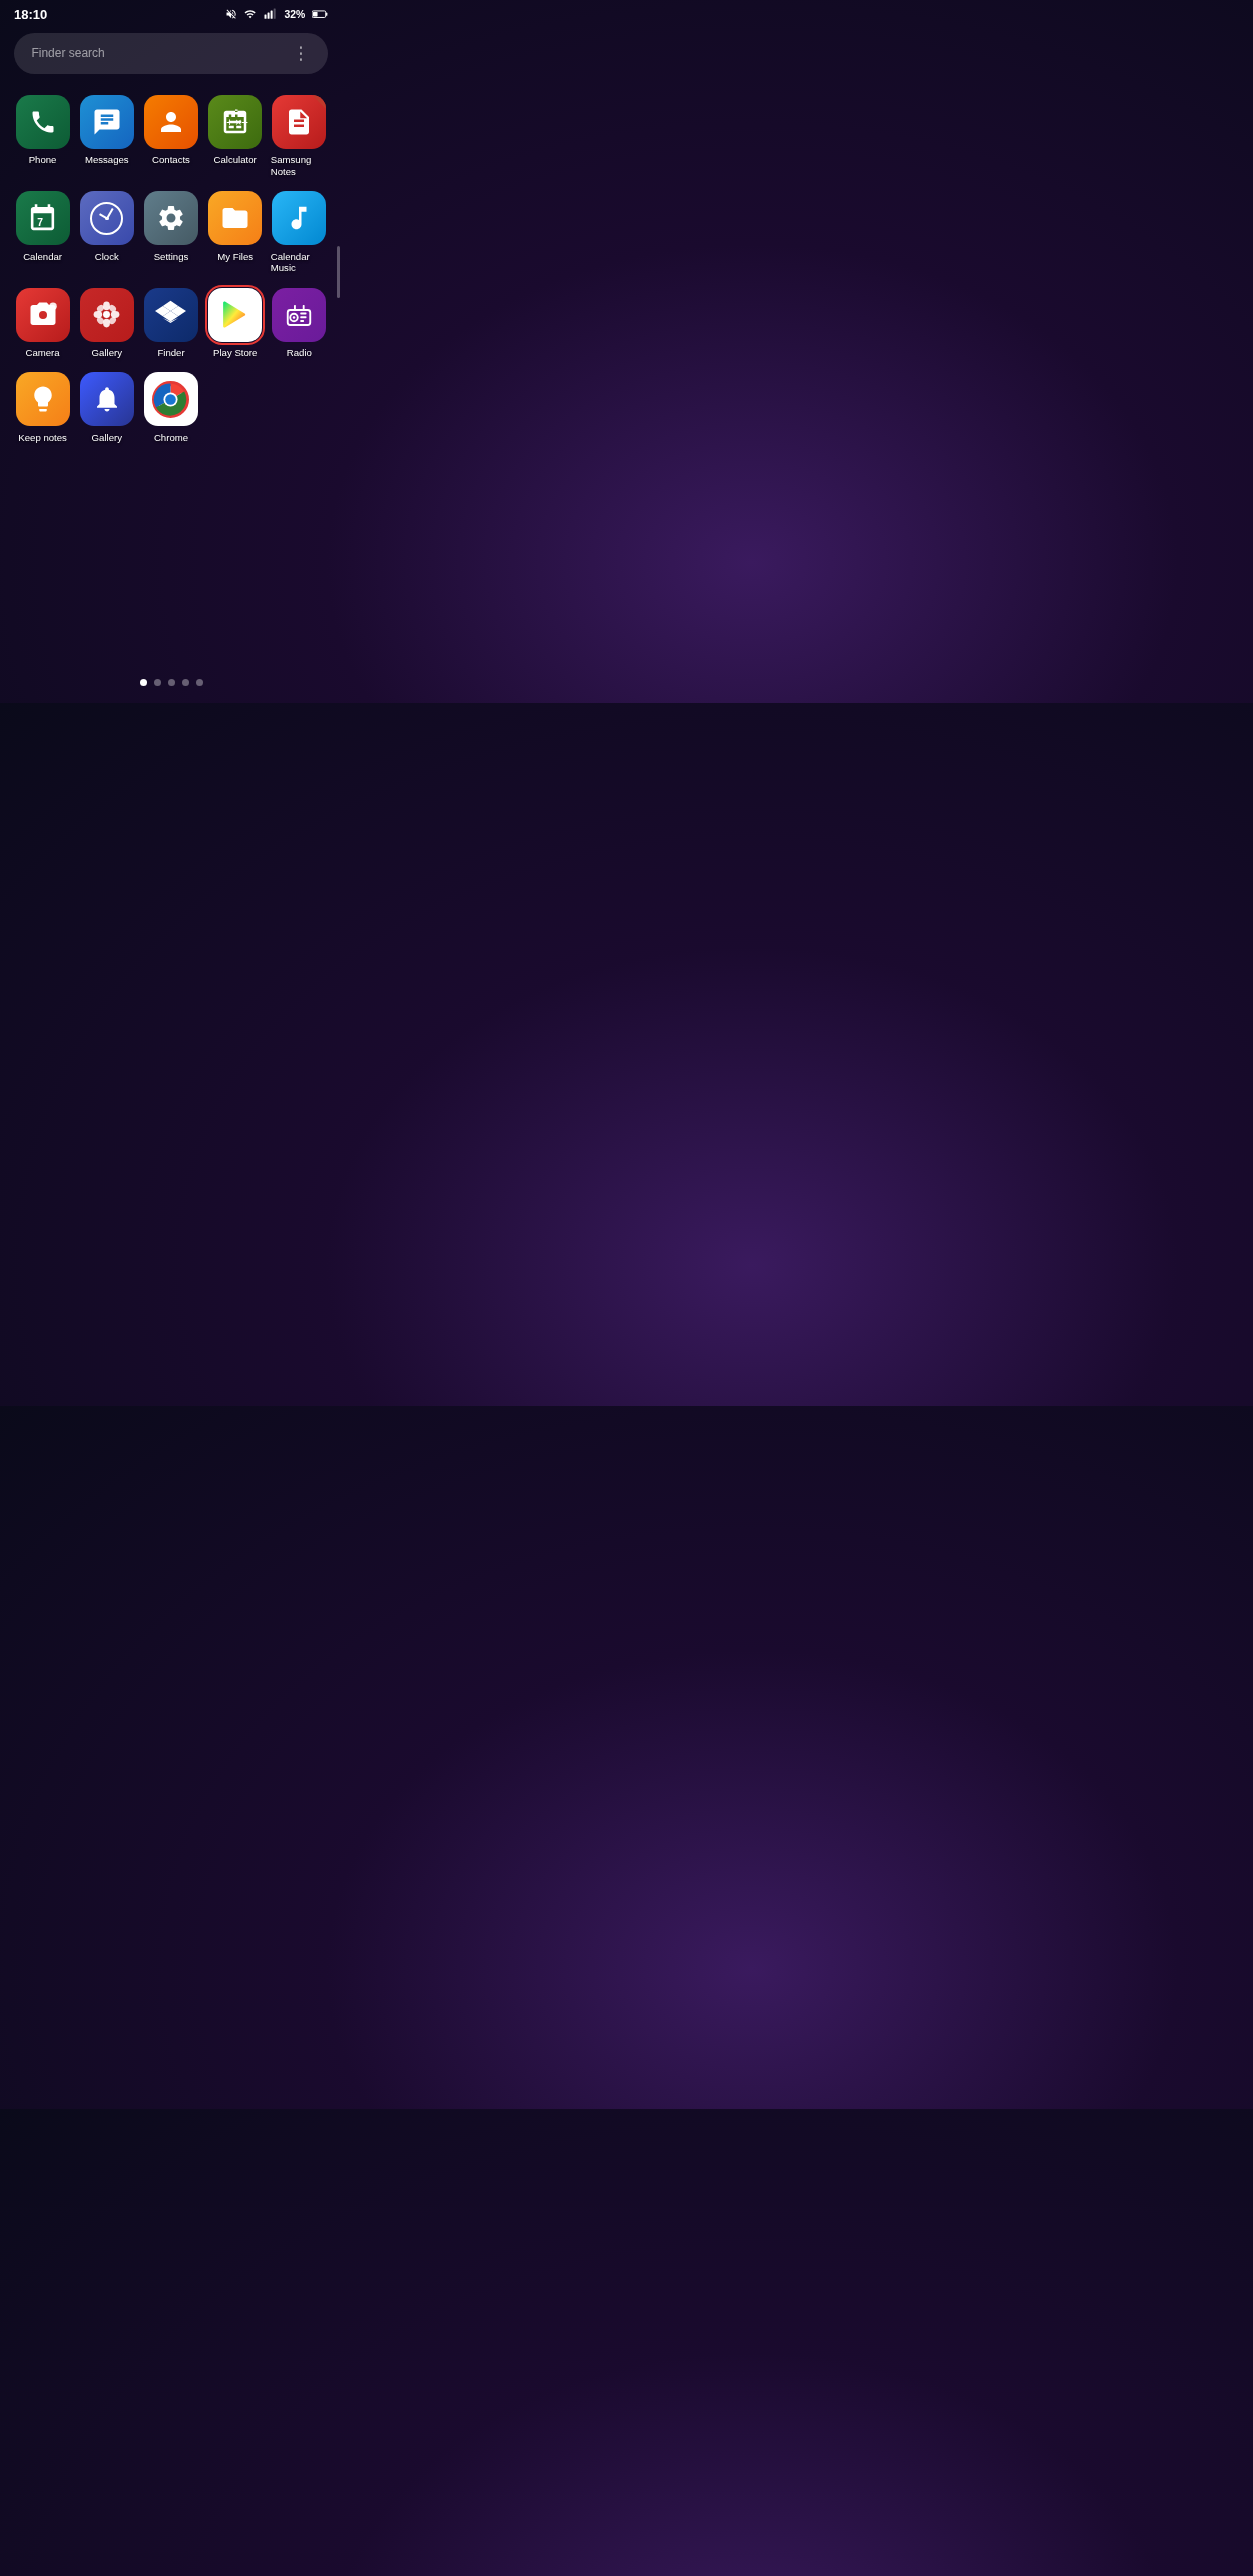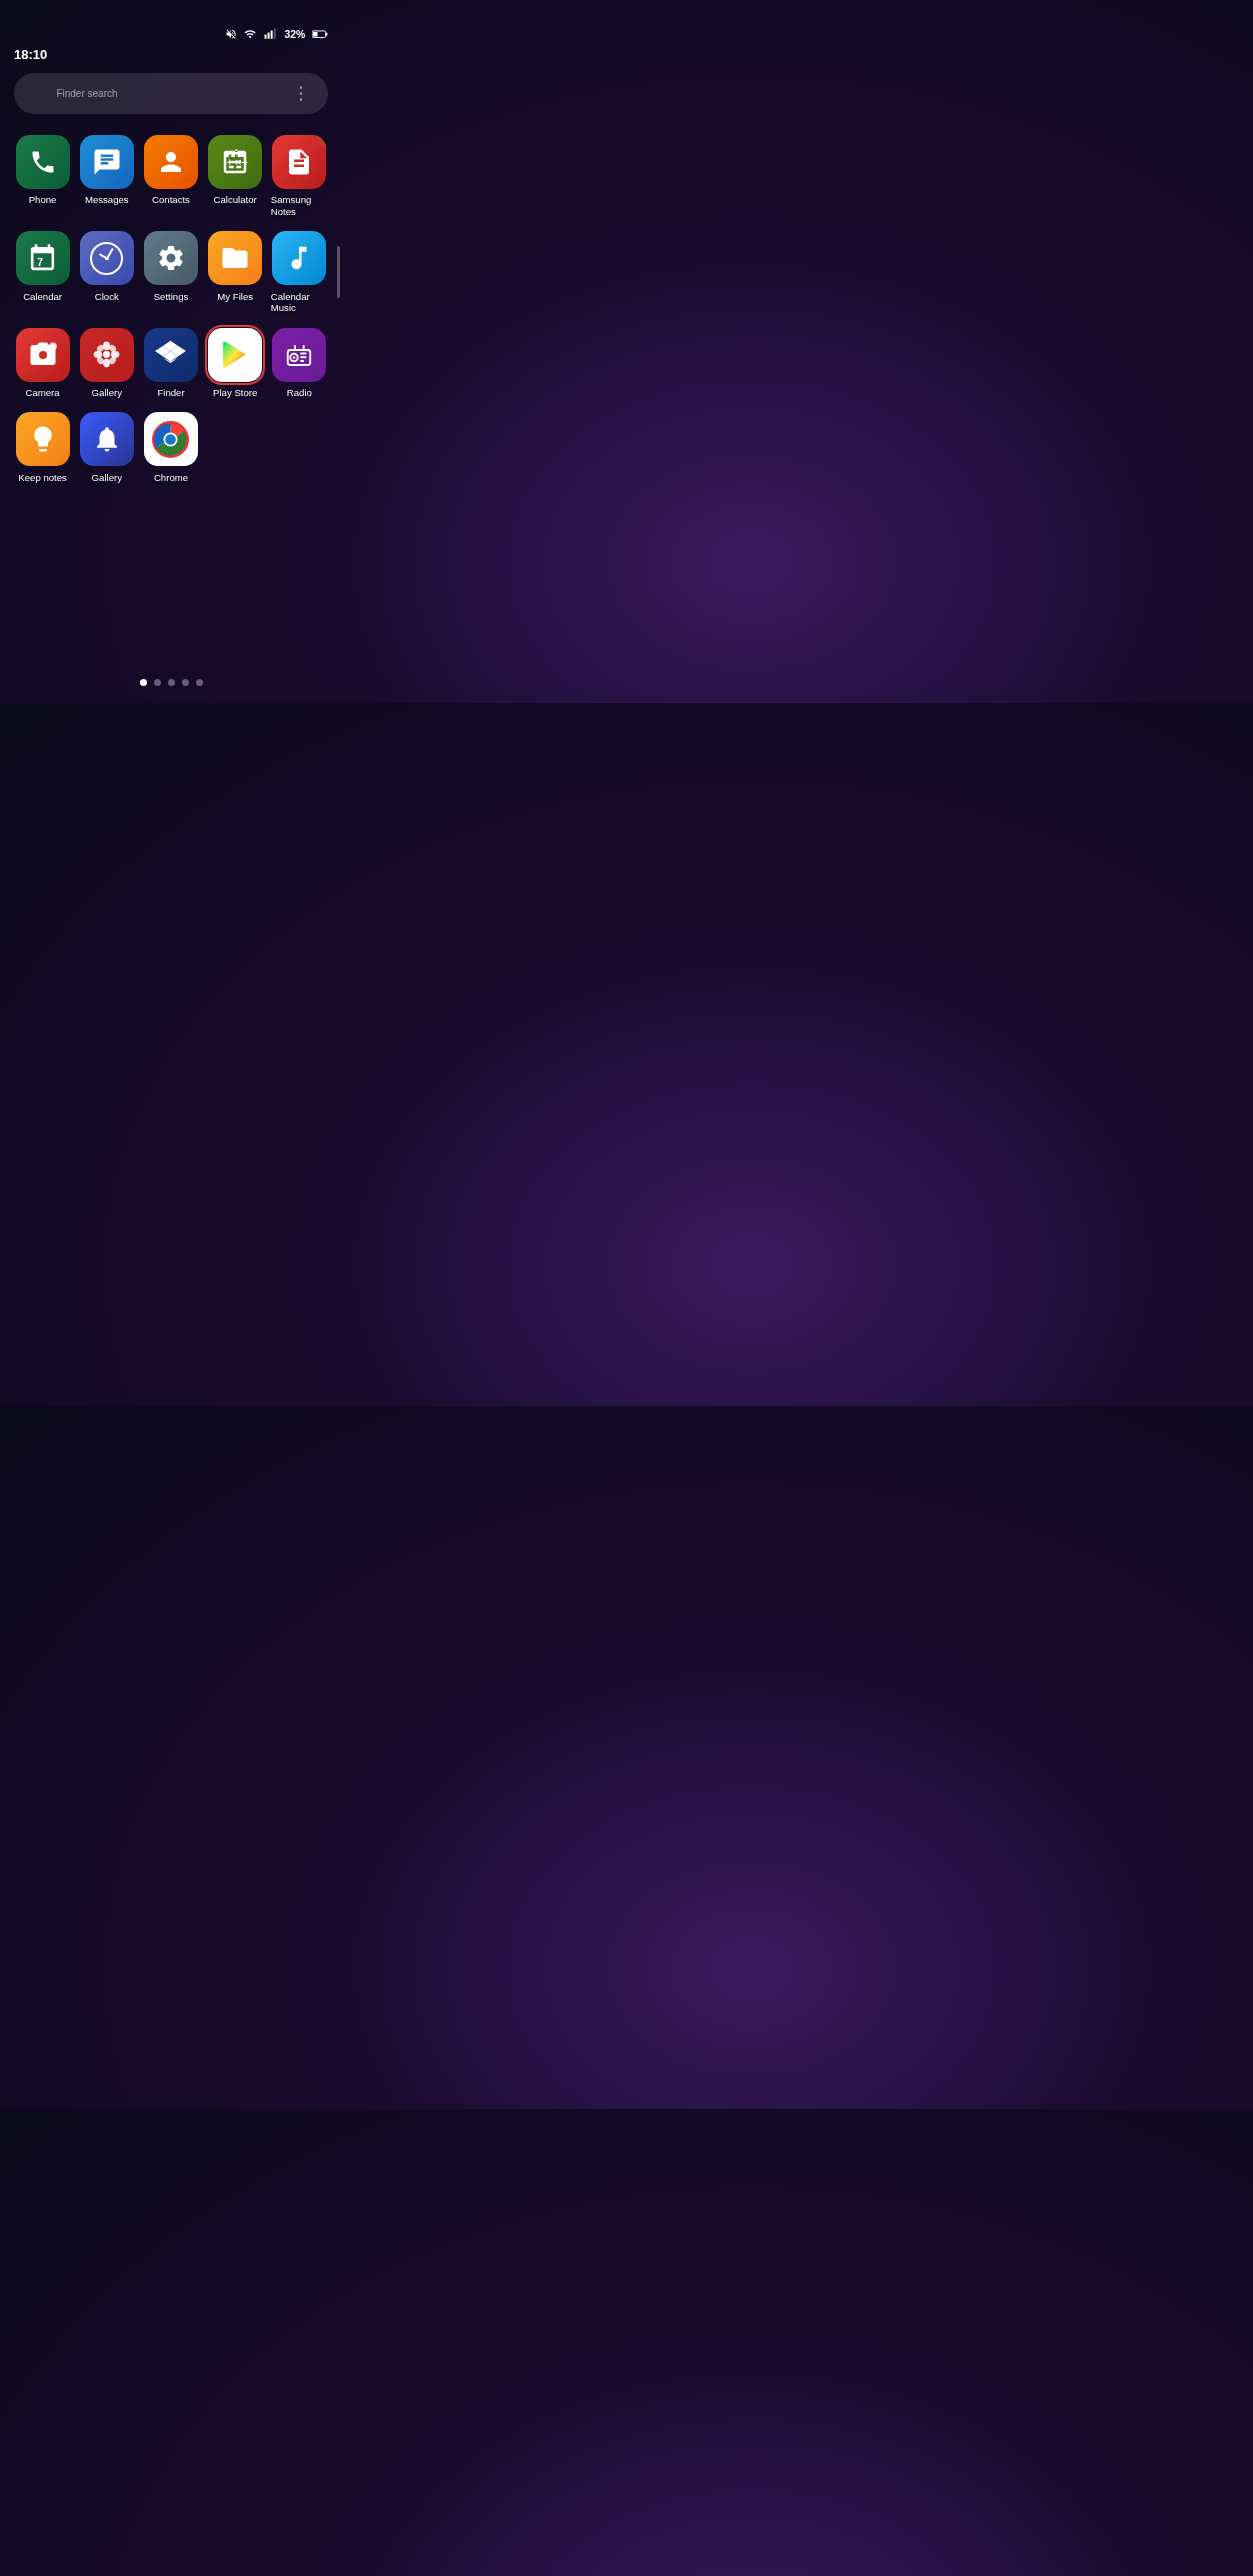--- a/index.html
+++ b/index.html
@@ -20,21 +20,20 @@
       justify-content: space-between;
       align-items: center;
       padding: 7px 14px 3.5px;
       font-size: 11.3px;
       font-weight: 600;
     }
 
     .status-time {
       font-size: 13px;
       font-weight: 700;
-      margin-top: 40px;
     }
 
     .status-icons {
       display: flex;
       align-items: center;
       gap: 7px;
       font-size: 9.6px;
     }
 
     
@@ -43,22 +42,21 @@
       background: rgba(255,255,255,0.12);
       border-radius: 26px;
       padding: 10.4px 17.4px;
       display: flex;
       align-items: center;
       justify-content: space-between;
     }
 
     .search-placeholder {
       color: rgba(255,255,255,0.55);
-      font-size: 10px;
-      margin-left: 25px;
+      font-size: 12px;
     }
 
     .search-dots {
       color: rgba(255,255,255,0.6);
       font-size: 17.4px;
       letter-spacing: 0.9px;
     }
 
     
     .app-grid {

